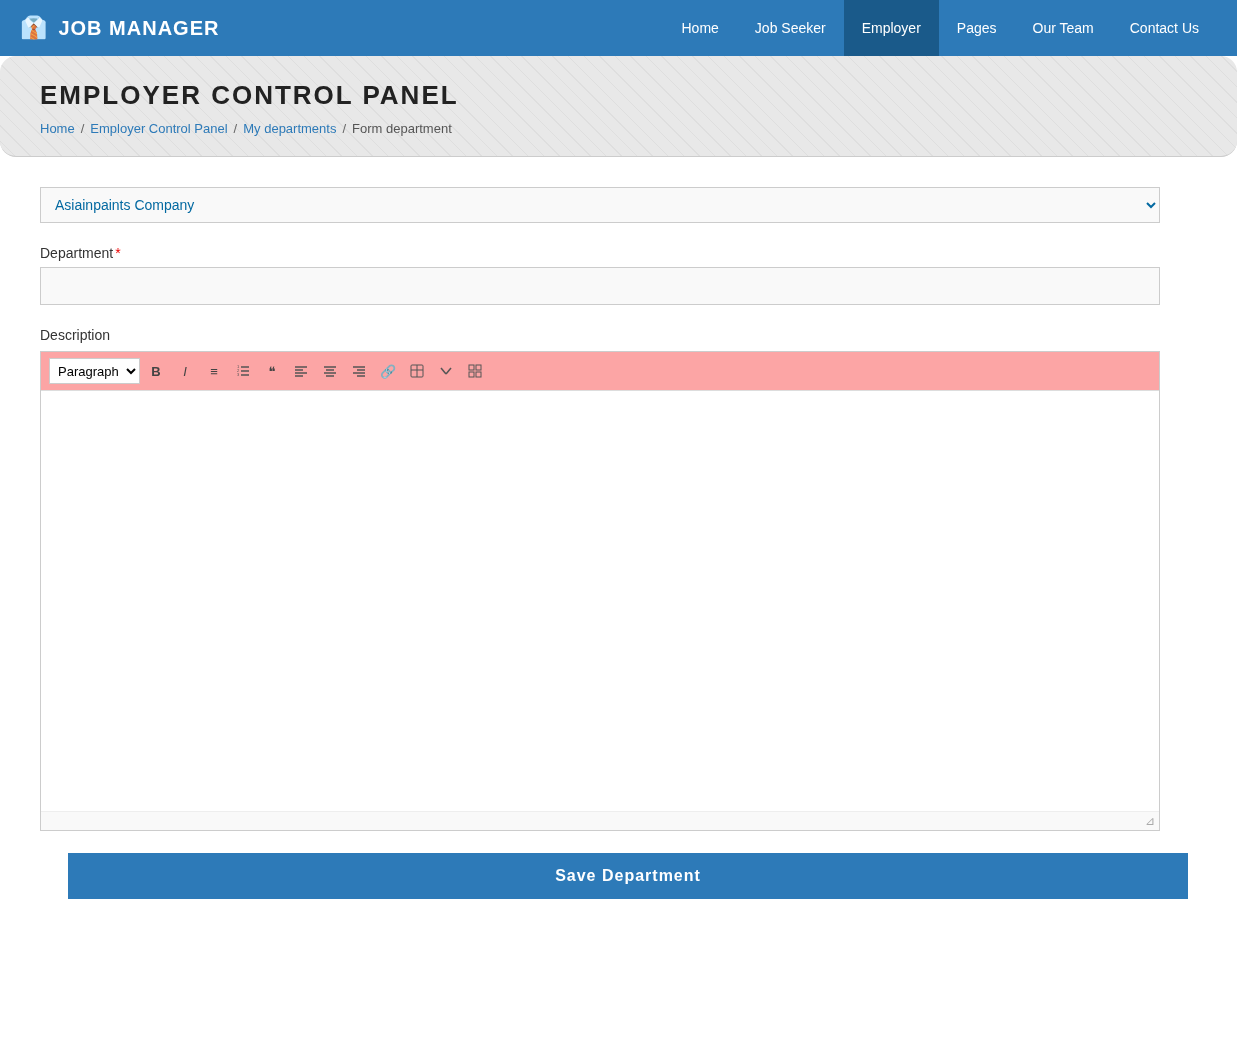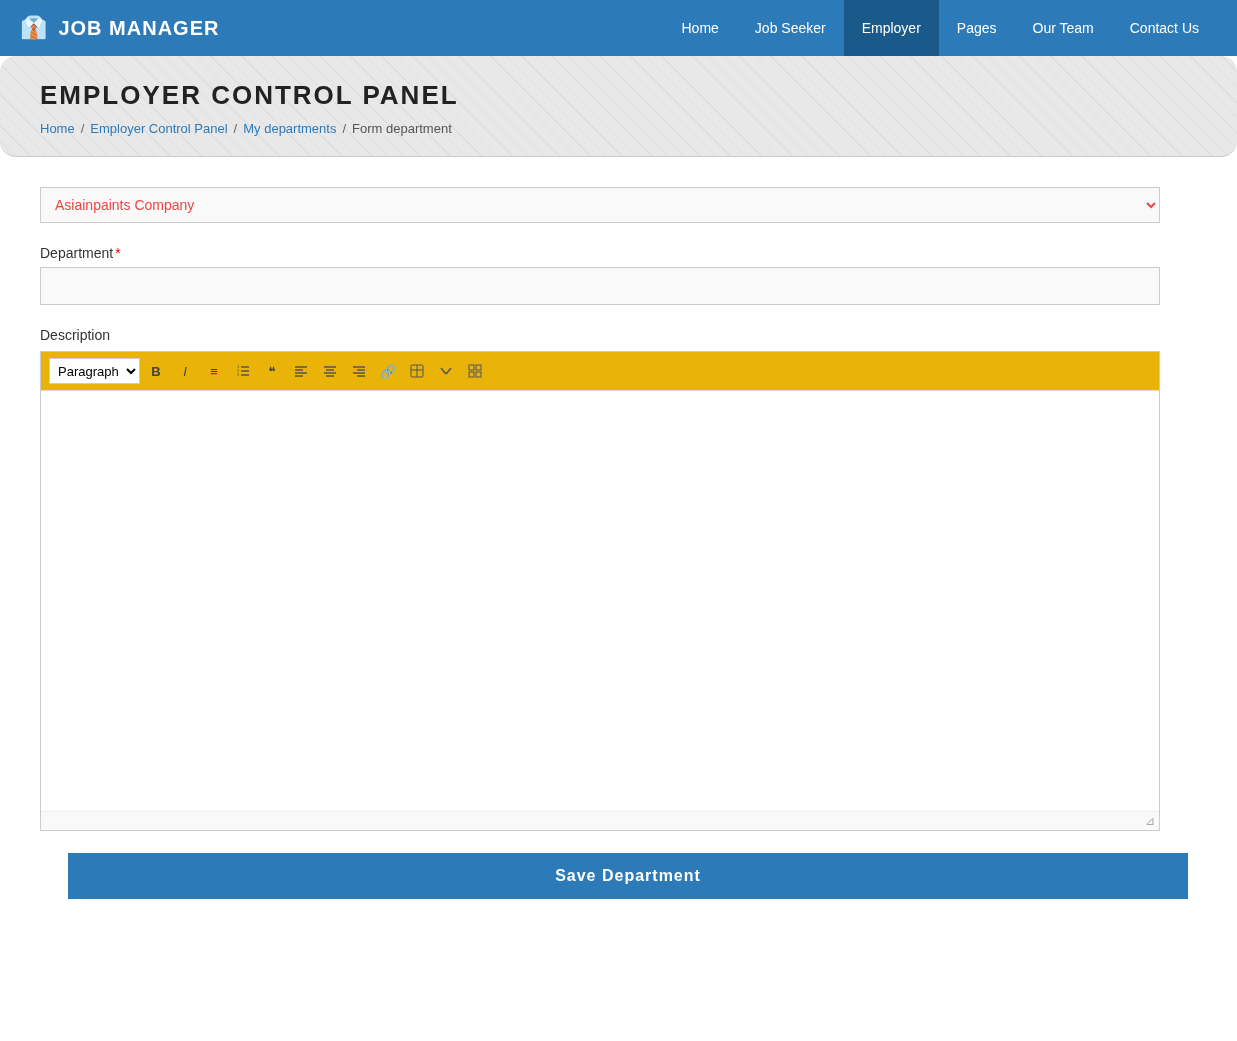--- a/index.html
+++ b/index.html
@@ -100,21 +100,21 @@
     .form-label .required {
       color: #e00;
       margin-left: 2px;
     }
     .form-select {
       width: 100%;
       padding: 6px 10px;
       border: 1px solid #ccc;
       background: #f9f9f9;
       font-size: 14px;
-      color: #ef4444;
+      color: #0369a1;
       height: 36px;
       appearance: auto;
     }
     .form-input {
       width: 100%;
       padding: 6px 10px;
       border: 1px solid #ccc;
       background: #f9f9f9;
       font-size: 14px;
       color: #333;
@@ -147,21 +147,21 @@
     .editor-container {
       border: 1px solid #ccc;
       background: #fff;
     }
     .editor-toolbar {
       display: flex;
       align-items: center;
       gap: 3px;
       padding: 6px 8px;
       border-bottom: 1px solid #ddd;
-      background: #eab308;
+      background: #fca5a5;
       flex-wrap: wrap;
     }
     .toolbar-select {
       border: 1px solid #ccc;
       background: #fff;
       padding: 2px 4px;
       font-size: 13px;
       height: 26px;
       cursor: pointer;
     }

